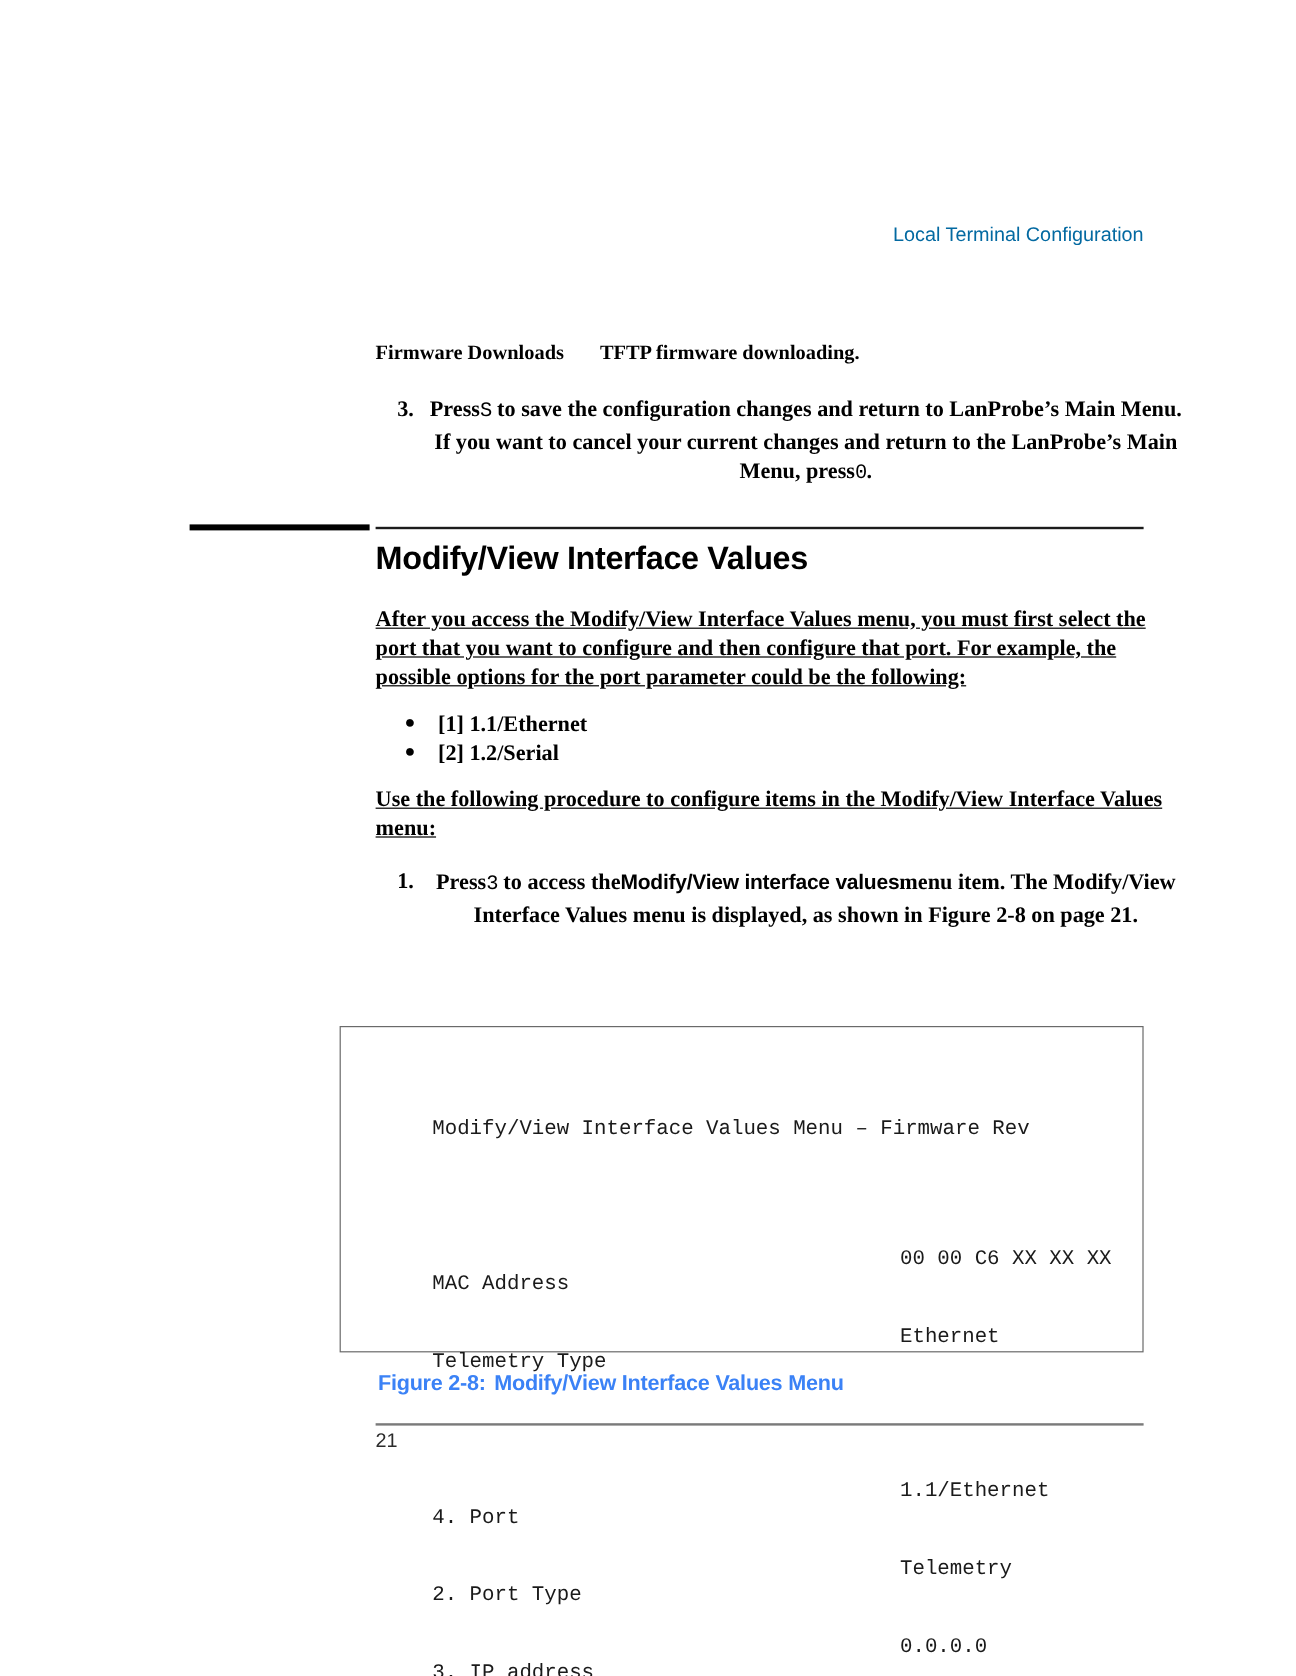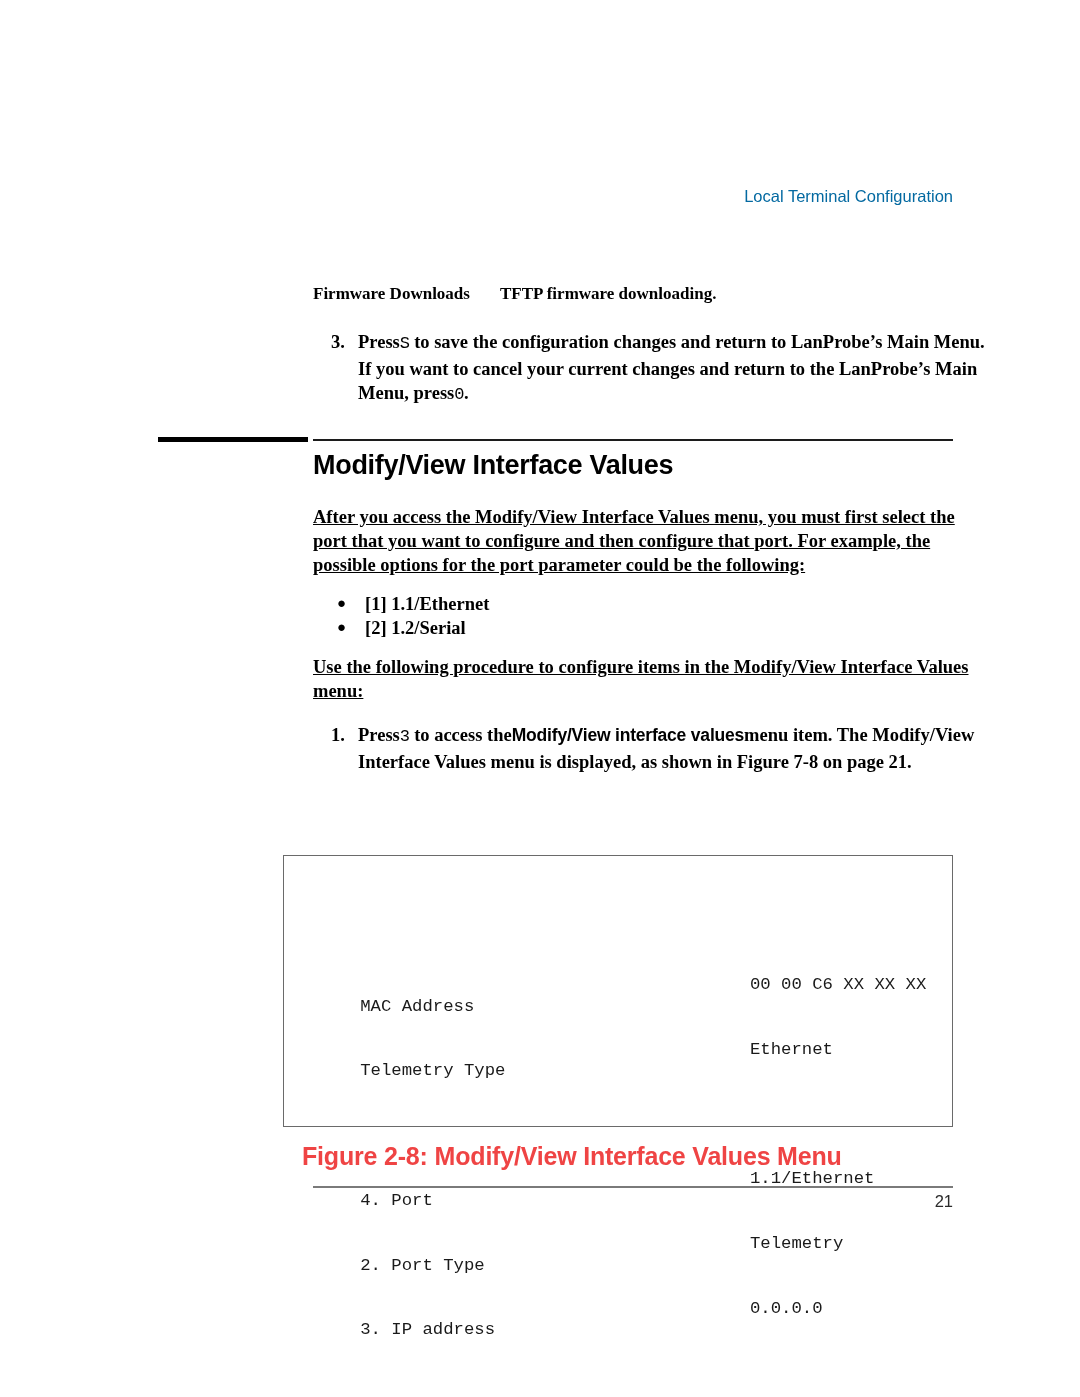--- a/index.html
+++ b/index.html
@@ -71,20 +71,21 @@
   .step .num {
     position: absolute;
     left: 18px;
     top: 0;
     width: 26px;
     text-align: left;
   }
   .step .stxt {
     display: block;
     margin-left: 45px;
+    text-align: center;
   }
 
   
   .key {
     font-family: "Liberation Mono", monospace;
     font-weight: normal;
     font-size: 17px;
     letter-spacing: -0.5px;
   }
   
@@ -172,46 +173,45 @@
   .term-row .val {
     position: absolute;
     left: 452px;
     top: 0;
   }
   .term-blank { height: 21.6px; }
 
   
   .fig-cap {
     position: absolute;
-    left: 302px;
+    left: 315px;
     top: 1142px;
     width: 672px;
     font-family: "Liberation Sans", sans-serif;
     font-weight: bold;
-    font-size: 25px;
+    font-size: 18px;
     letter-spacing: -0.2px;
-    color: #ef4444;
+    color: #3b82f6;
   }
   .fig-cap .gap2 { display: inline-block; width: 7px; }
 
   
   .footer-rule {
     position: absolute;
     left: 313px;
     top: 1186px;
     width: 640px;
     height: 2px;
     background: #7a7a7a;
   }
   .page-num {
     position: absolute;
     left: 313px;
     top: 1192px;
     width: 640px;
-    text-align: right;
     font-family: "Liberation Sans", sans-serif;
     font-size: 16.5px;
     color: #2b2b2b;
   }
 </style>
 </head>
 <body>
 
 <div class="page-header">
   <div>Local Terminal Configuration</div>
@@ -238,25 +238,28 @@
   </div>
   <div class="bl">
     <span class="dot">●</span><span>[2] 1.2/Serial</span>
   </div>
 </div>
 
 <div class="body-col para" style="top:655px;">Use the following procedure to configure items in the Modify/View Interface Values menu:</div>
 
 <div class="step" style="top:723px;">
   <span class="num">1.</span>
-  <span class="stxt"><span>Press</span><span class="key">3</span> <span>to access the</span><span class="uiname">Modify/View interface values</span><span>menu item. The Modify/View Interface Values menu is displayed, as shown in Figure 7-8 on page 21.</span></span>
+  <span class="stxt"><span>Press</span><span class="key">3</span> <span>to access the</span><span class="uiname">Modify/View interface values</span><span>menu item. The Modify/View Interface Values menu is displayed, as shown in Figure 2-8 on page 21.</span></span>
 </div>
 
 <div class="term-box">
   <div class="term-inner">
+    <div class="term-row">
+      <span class="lbl">Modify/View Interface Values Menu – Firmware Rev</span>
+    </div>
     <div class="term-blank"></div>
     <div class="term-row">
       <span class="lbl">MAC Address</span><span class="val">00 00 C6 XX XX XX</span>
     </div>
     <div class="term-row">
       <span class="lbl">Telemetry Type</span><span class="val">Ethernet</span>
     </div>
     <div class="term-blank"></div>
     <div class="term-row">
       <span class="lbl">4. Port</span><span class="val">1.1/Ethernet</span>

